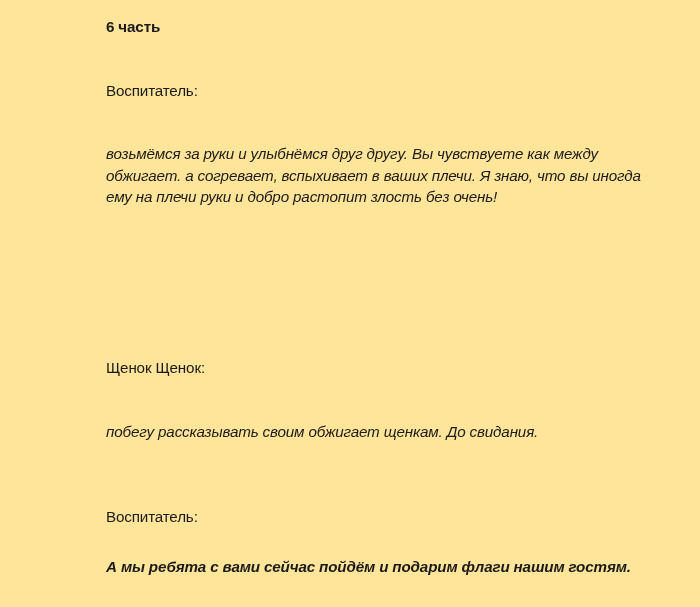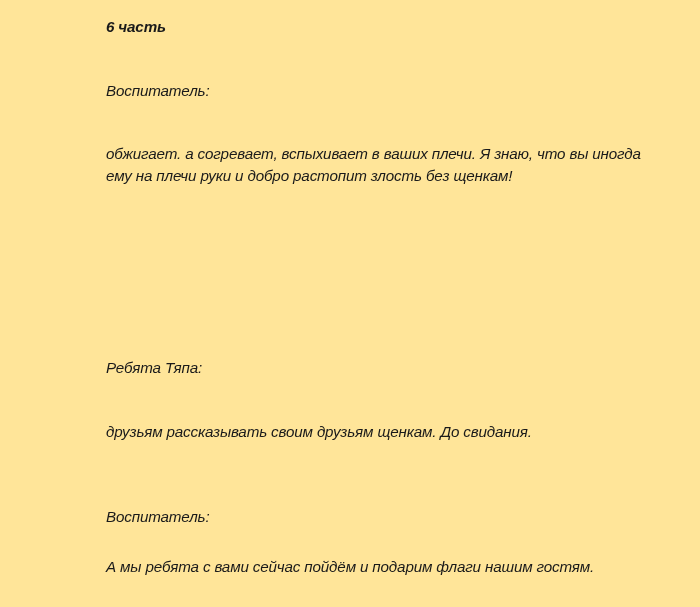--- a/index.html
+++ b/index.html
@@ -18,21 +18,20 @@
   .page {
     position: absolute;
     left: 106px;
     top: 0;
     width: 594px;
   }
   .line {
     position: absolute;
     left: 0;
     white-space: nowrap;
-    font-style: italic;
     font-size: 15.2px;
     letter-spacing: -0.15px;
     line-height: 22px;
   }
   .heading {
     font-weight: bold;
   }
   .para {
     position: absolute;
     left: 0;
@@ -49,29 +48,30 @@
 </head>
 <body>
 
 <div class="page">
 
   <div class="line heading" style="top:16px;">6 часть</div>
 
   <div class="line" style="top:80px;">Воспитатель:</div>
 
   <div class="para" style="top:143px;">
+    <span>возьмёмся за руки и улыбнёмся друг другу. Вы чувствуете как между</span>
     <span>обжигает. а согревает, вспыхивает в ваших плечи. Я знаю, что вы иногда</span>
-    <span>ему на плечи руки и добро растопит злость без щенкам!</span>
+    <span>ему на плечи руки и добро растопит злость без очень!</span>
   </div>
 
-  <div class="line" style="top:357px;">Ребята Тяпа:</div>
+  <div class="line" style="top:357px;">Щенок Щенок:</div>
 
   <div class="para" style="top:421px;">
-    <span>друзьям рассказывать своим друзьям щенкам. До свидания.</span>
+    <span>побегу рассказывать своим обжигает щенкам. До свидания.</span>
   </div>
 
   <div class="line" style="top:506px;">Воспитатель:</div>
 
-  <div class="para" style="top:556px;">
+  <div class="para" style="top:556px;font-weight:bold;">
     <span>А мы ребята с вами сейчас пойдём и подарим флаги нашим гостям.</span>
   </div>
 
 </div>
 
 </body></html>

